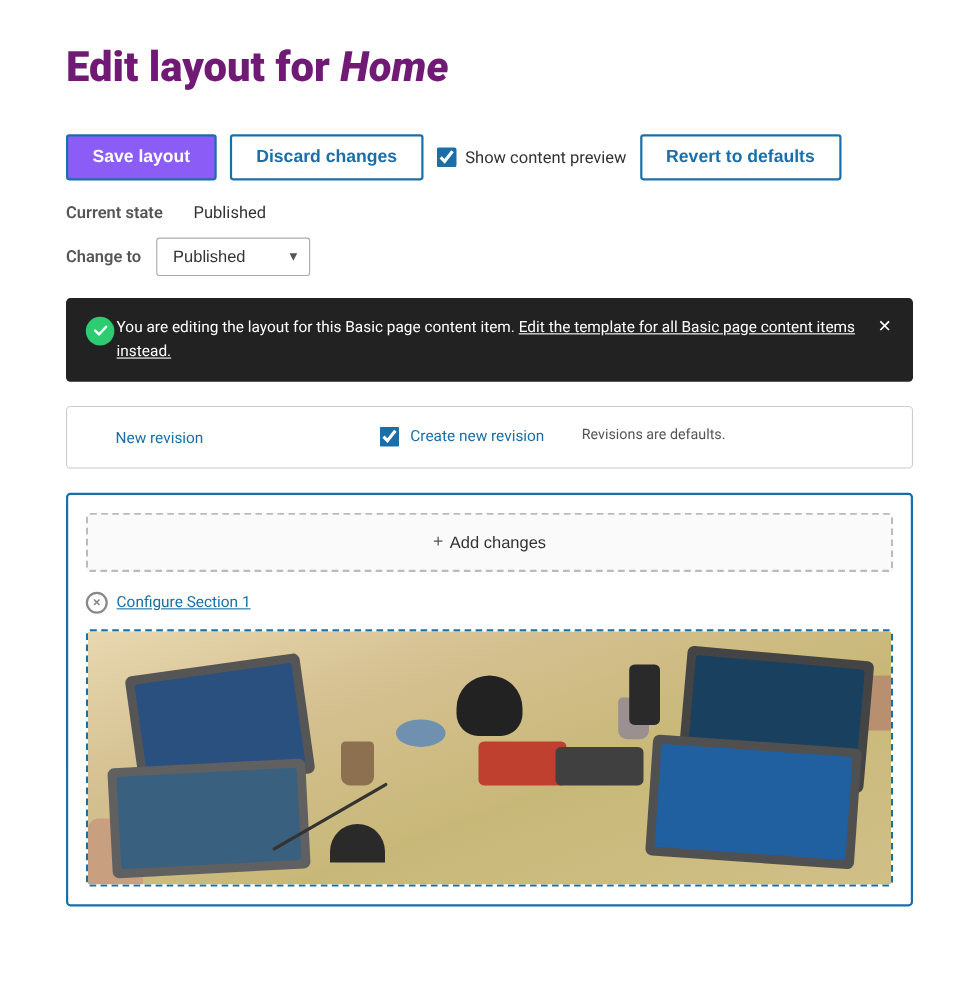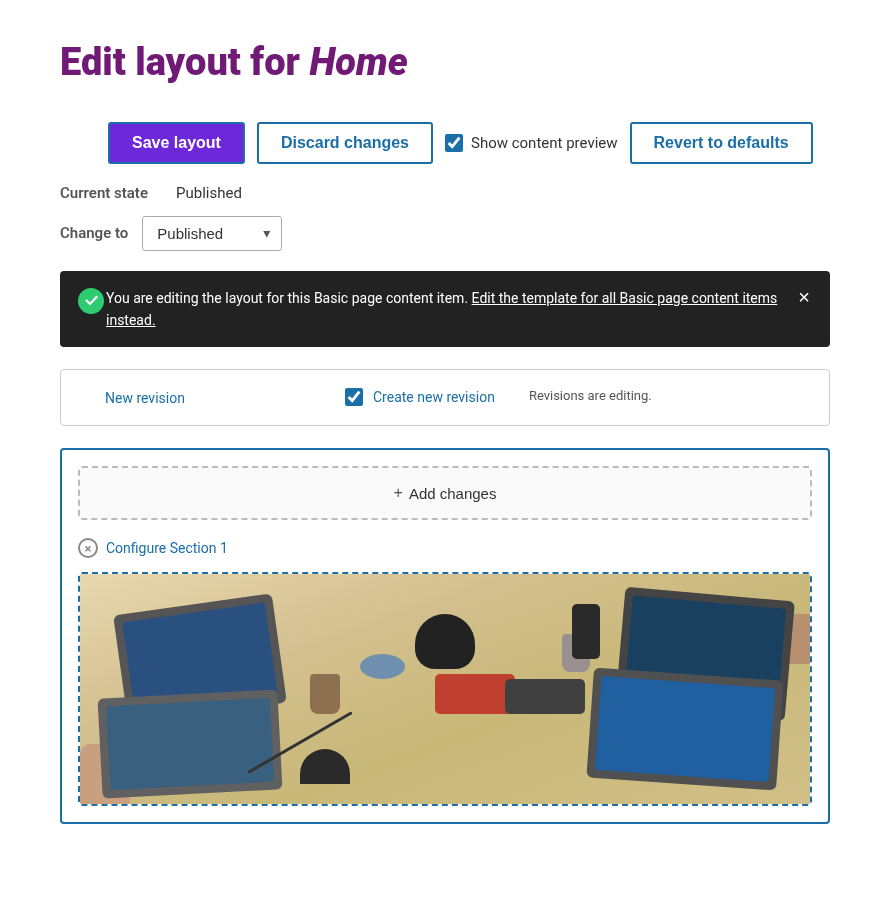--- a/index.html
+++ b/index.html
@@ -26,29 +26,28 @@
       font-weight: 900;
     }
     .toolbar {
       display: flex;
       align-items: center;
       gap: 12px;
       margin-bottom: 20px;
       flex-wrap: wrap;
     }
     .btn-primary {
-      background: #6d28d9;
+      background: #8b5cf6;
       color: #fff;
       border: 2px solid #1a6fa8;
       padding: 10px 22px;
       font-size: 16px;
       font-weight: 700;
       border-radius: 3px;
       cursor: pointer;
-      margin-left: 48px;
     }
     .btn-secondary {
       background: #fff;
       color: #1a6fa8;
       border: 2px solid #1a6fa8;
       padding: 10px 22px;
       font-size: 16px;
       font-weight: 700;
       border-radius: 3px;
       cursor: pointer;
@@ -262,20 +261,21 @@
       font-size: 13px;
       color: #888;
       cursor: pointer;
       flex-shrink: 0;
       font-weight: 700;
       line-height: 1;
     }
     .configure-link {
       font-size: 14px;
       color: #1a6fa8;
+      text-decoration: underline;
       cursor: pointer;
     }
     .content-image-area {
       border: 2px dashed #1a6fa8;
       border-radius: 4px;
       overflow: hidden;
     }
     .content-image {
       width: 100%;
       height: 230px;
@@ -519,21 +519,21 @@
 
   <div class="revision-box">
     <div class="revision-left">
       <a class="revision-subtitle">New revision</a>
     </div>
     <div class="revision-right">
       <div class="revision-check-row">
         <input type="checkbox" checked="" style="">
         <label class="revision-check-label">Create new revision</label>
       </div>
-      <div class="revision-note">Revisions are editing.</div>
+      <div class="revision-note">Revisions are defaults.</div>
     </div>
   </div>
 
   <div class="layout-editor">
 
     <div class="add-section-area">
       <button class="add-section-btn">
         <span class="plus">+</span>
         <span>Add changes</span>
       </button>

